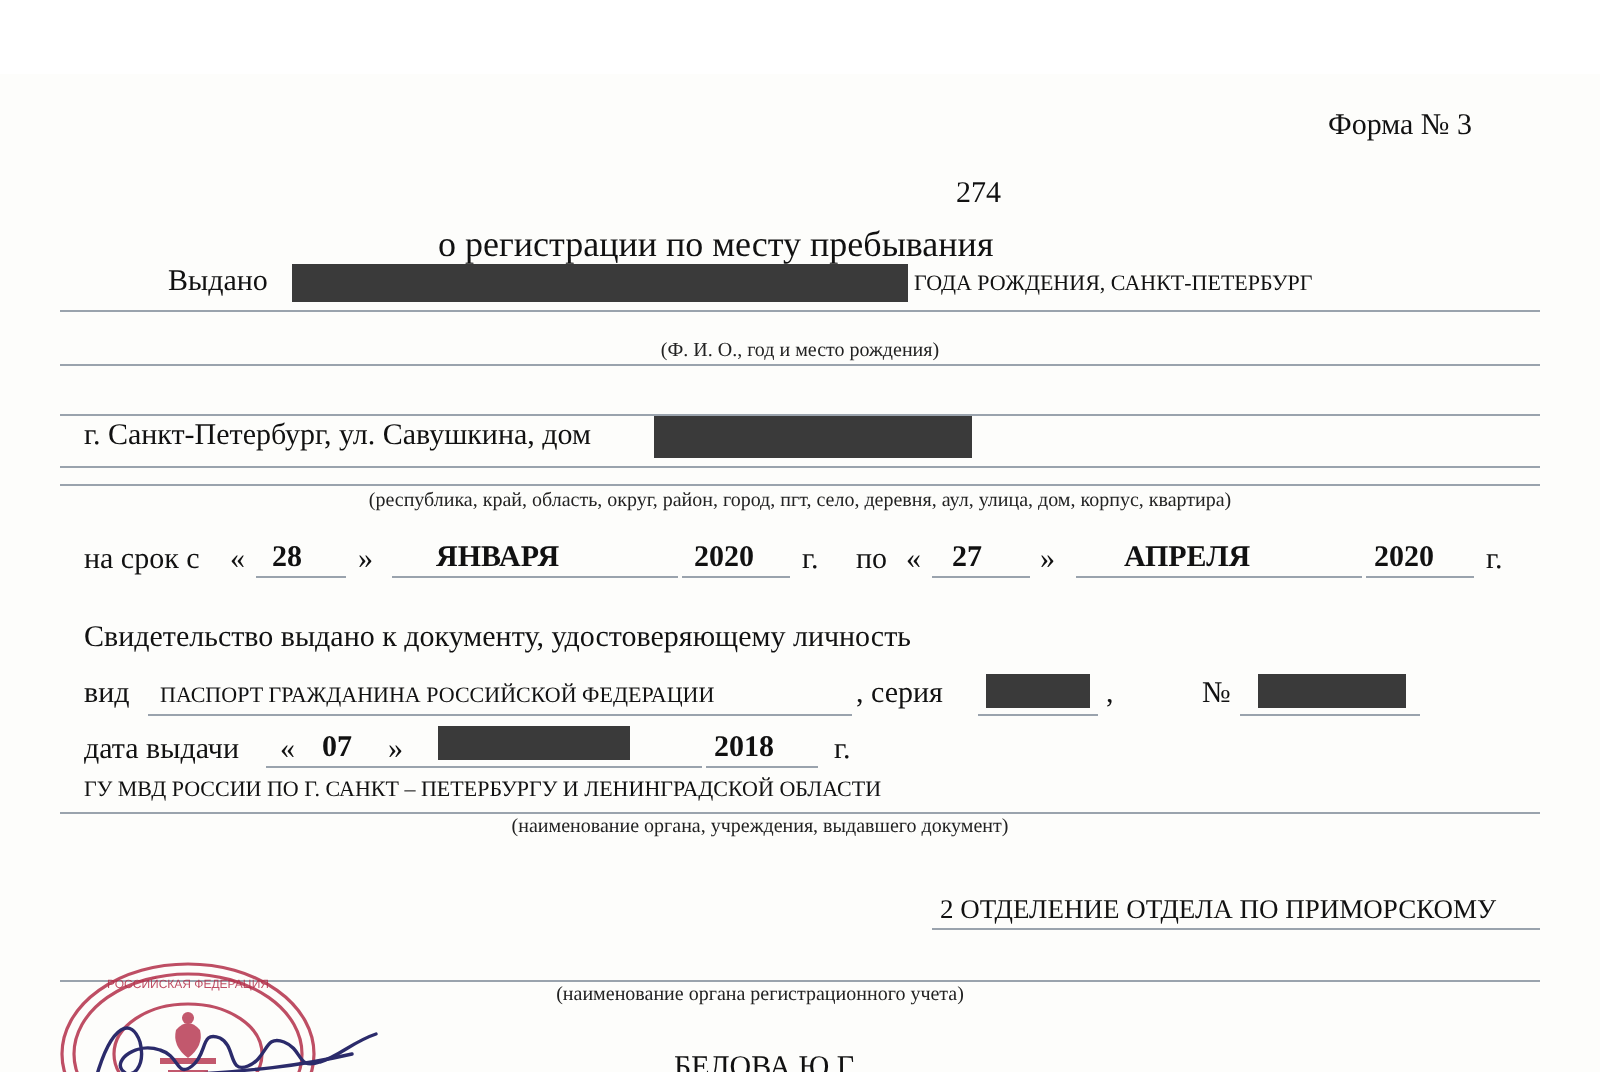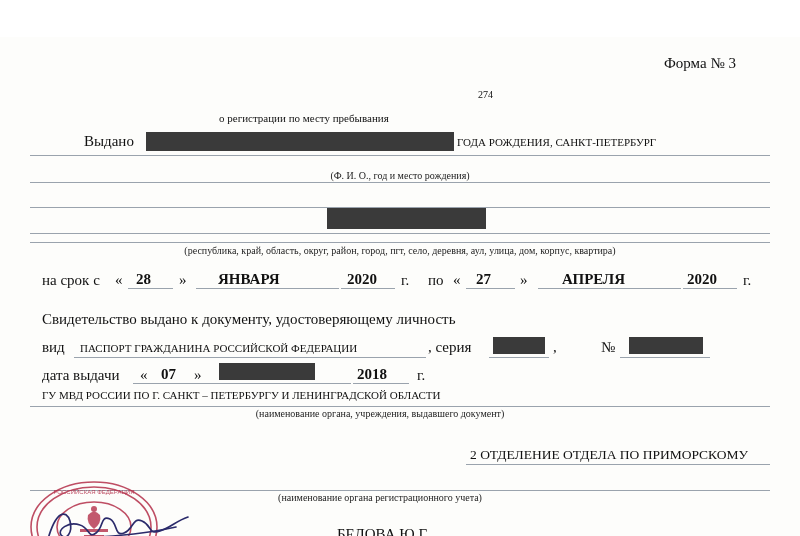--- a/index.html
+++ b/index.html
@@ -37,33 +37,33 @@
   }
   .form-no {
     font-size: 15px;
   }
   .title-main {
     font-size: 19px;
     letter-spacing: 2.2px;
     font-weight: 400;
   }
   .title-sub {
-    font-size: 11px;
+    font-size: 18px;
   }
   .body-txt {
     font-size: 15px;
   }
   .body-txt-sm {
     font-size: 13.5px;
   }
   .upper-sm {
     font-size: 11px;
   }
   .num-274 {
-    font-size: 10px;
+    font-size: 15px;
   }
   
   #stamp {
     position: absolute;
     left: 28px;
     top: 444px;
     width: 132px;
     height: 92px;
     pointer-events: none;
   }
@@ -89,20 +89,21 @@
   <div class="txt body-txt" style="left:84px; top:96px;">Выдано</div>
   <div class="redact" style="left:146px; top:95px; width:308px; height:19px;"></div>
   <div class="txt upper-sm" style="left:457px; top:99px;">ГОДА РОЖДЕНИЯ, САНКТ-ПЕТЕРБУРГ</div>
   <div class="line" style="left:30px; top:118px; width:740px;"></div>
 
   <div class="txt small-note abs" style="left:0px; top:133px; width:800px;">(Ф. И. О., год и место рождения)</div>
   <div class="line" style="left:30px; top:145px; width:740px;"></div>
 
   <div class="line" style="left:30px; top:170px; width:740px;"></div>
 
+  <div class="txt body-txt" style="left:42px; top:173px;">г. Санкт-Петербург, ул. Савушкина, дом</div>
   <div class="redact" style="left:327px; top:171px; width:159px; height:21px;"></div>
   <div class="line" style="left:30px; top:196px; width:740px;"></div>
   <div class="line" style="left:30px; top:205px; width:740px;"></div>
 
   <div class="txt small-note abs" style="left:0px; top:208px; width:800px;">(республика, край, область, округ, район, город, пгт, село, деревня, аул, улица, дом, корпус, квартира)</div>
 
   <div class="txt body-txt" style="left:42px; top:235px;">на срок с</div>
   <div class="txt body-txt" style="left:115px; top:235px;">«</div>
   <div class="txt body-txt" style="left:136px; top:234px; font-weight:bold;">28</div>
   <div class="line" style="left:128px; top:251px; width:45px;"></div>

